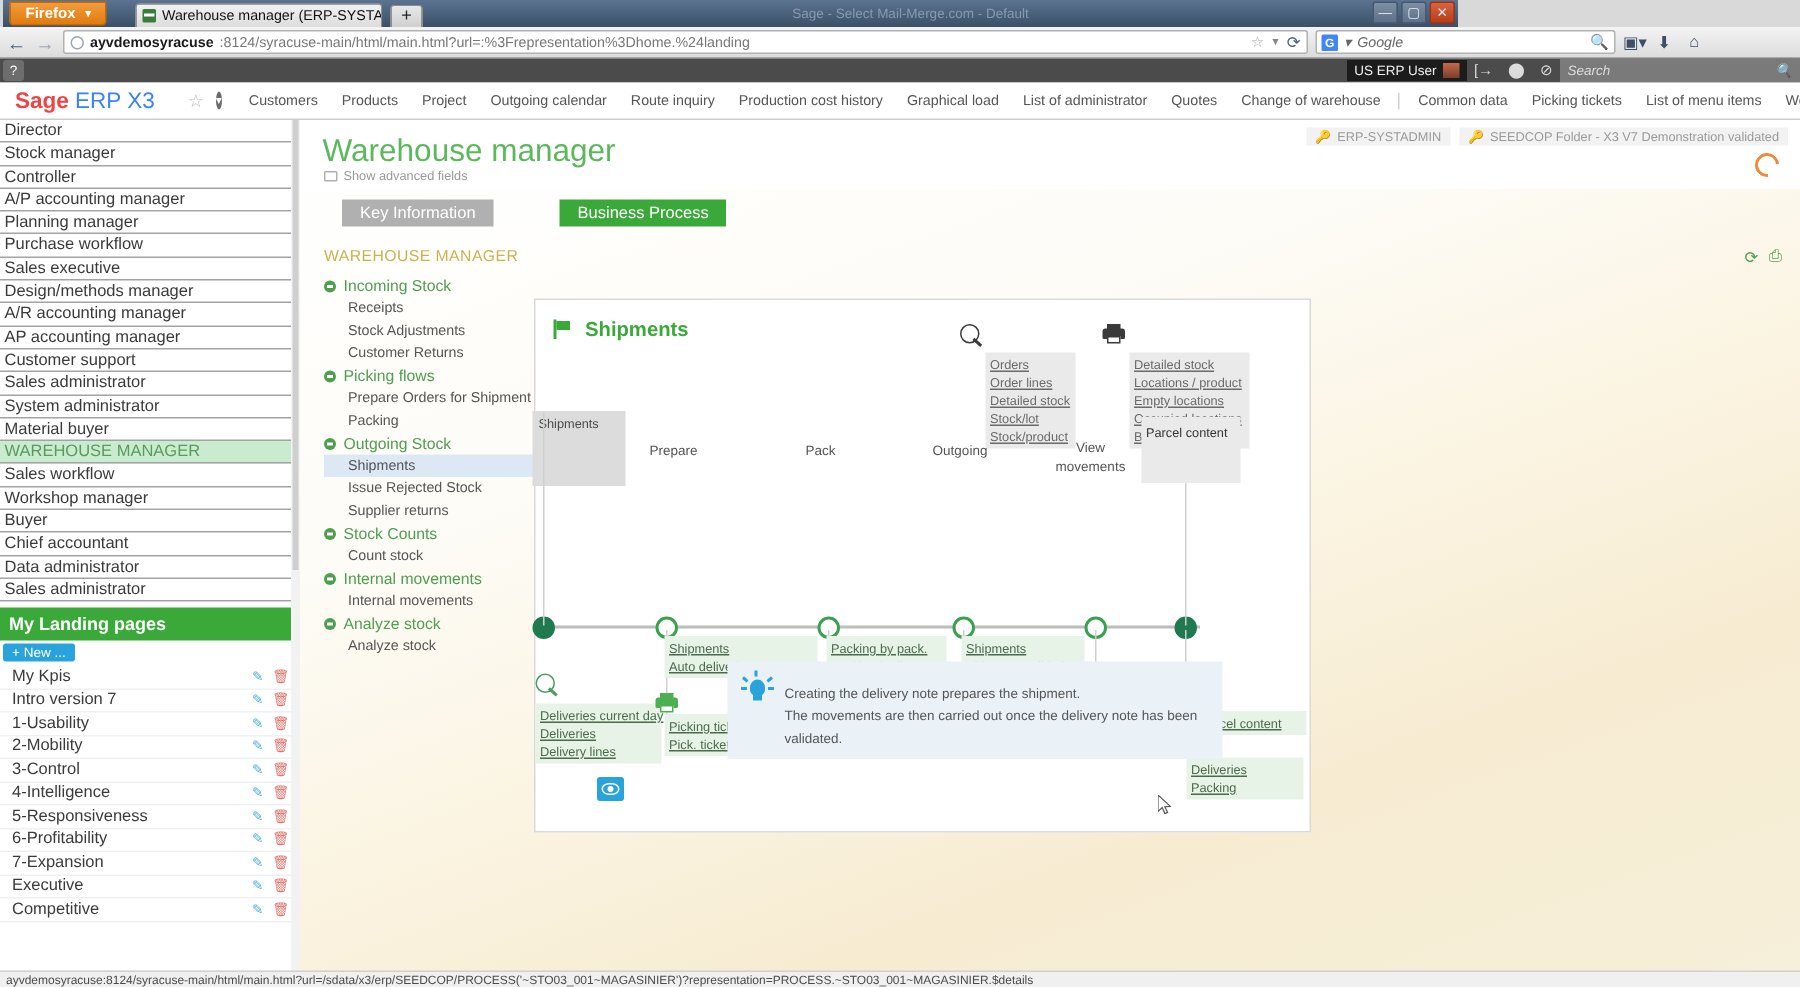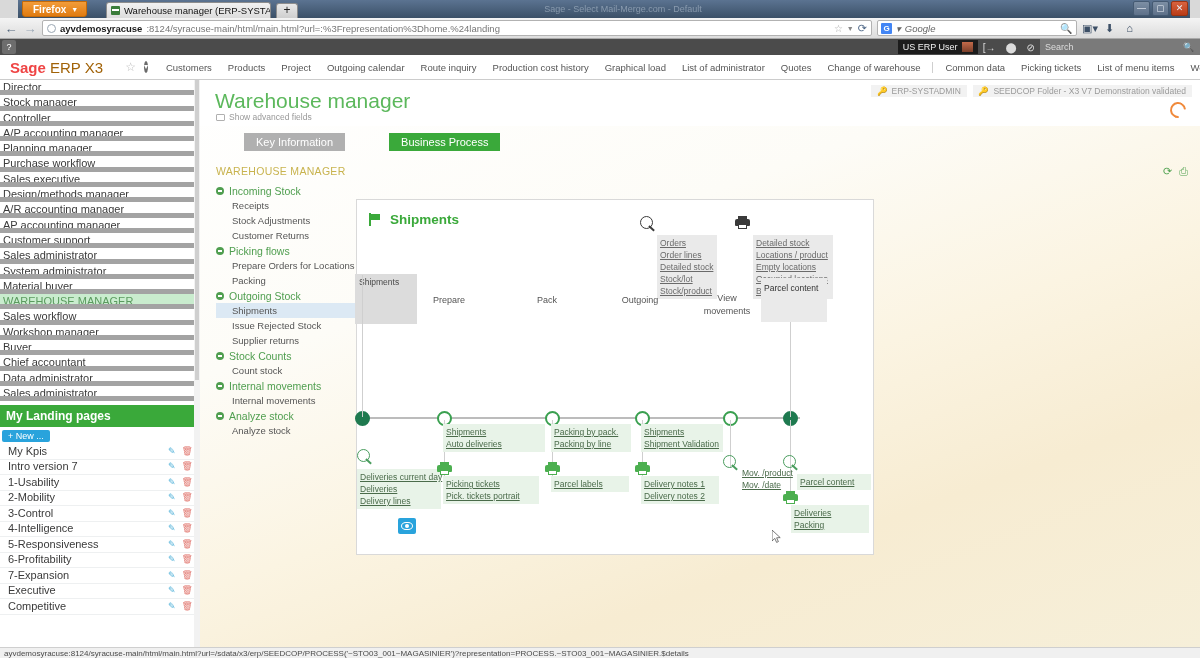--- a/index.html
+++ b/index.html
@@ -8,21 +8,21 @@
   body {
     font-family: "Liberation Sans", sans-serif;
     font-size: 11px;
     color:#333;
     background:#d9d9d9;
   }
   #root { position:relative; width:1200px; height:658px; }
 
   
   .ff-titlebar {
-    position:absolute; top:0; left:18px; width:1172px; height:18px;
+    position:absolute; top:0; left:2px; width:970px; height:18px;
     background:linear-gradient(#5b7391,#3b5067);
   }
   .ff-btn-orange {
     position:absolute; left:4px; top:1px; height:16px; padding:0 8px 0 10px;
     background:linear-gradient(#f29c3a,#e07b10);
     border:1px solid #c46a08; border-radius:0 0 3px 3px;
     color:#fff; font-size:10px; font-weight:bold; line-height:15px;
     display:flex; align-items:center; gap:5px;
   }
   .ff-btn-orange .caret { font-size:7px; }
@@ -102,52 +102,52 @@
     border-radius:2px; font-size:9px; text-align:center; line-height:14px;
   }
   .erp-user {
     margin-left:auto; background:#1c1c1c; color:#f0f0f0; font-size:9px;
     padding:1px 5px; display:flex; align-items:center; gap:4px; height:14px;
   }
   .erp-user .ava { width:11px; height:10px; background:linear-gradient(#c26a4a,#7b3f2a); }
   .erp-ico { color:#dcdcdc; font-size:10px; padding:0 5px; }
   .erp-search {
     background:#7a7a7a; height:16px; width:160px; color:#dcdcdc; font-size:9px;
-    display:flex; align-items:center; padding:0 5px; gap:4px;
+    display:flex; align-items:center; padding:0 5px; gap:4px;font-style:italic;
   }
   .erp-search .mag { margin-left:auto; }
 
   
   .sage-bar {
     position:absolute; top:55px; left:0; width:1200px; height:25px;
     background:#fff; border-bottom:1px solid #ccc;
     display:flex; align-items:center; gap:0;
   }
   .sage-logo { padding-left:10px; font-size:15px; font-weight:bold; white-space:nowrap;}
   .sage-logo .s { color:#ef4444; }
-  .sage-logo .x { color:#a16207; font-weight:normal; }
+  .sage-logo .x { color:#3b82f6; font-weight:normal; }
   .sage-bar .star-ico { margin-left:22px; color:#bdbdbd; font-size:12px; }
   .sage-bar .circ-ico {
     margin-left:8px; width:12px; height:12px; border-radius:50%;
     background:#6b6b6b; color:#fff; font-size:8px; text-align:center; line-height:12px;
   }
   .menu-items { display:flex; align-items:center; margin-left:10px; }
   .menu-items a {
     color:#555; text-decoration:none; font-size:9.5px; padding:0 8px; white-space:nowrap;
   }
   .menu-sep { width:1px; height:11px; background:#cfcfcf; margin:0 4px; }
 
   
   .sidebar {
     position:absolute; top:80px; left:0; width:200px; height:568px;
     background:#fff; overflow:hidden;
   }
   .role-item {
     height:15.3px; line-height:15.3px; padding-left:3px;
-    font-size:11px; color:#3a3a3a; border-bottom:5px solid #a3a3a3;
+    font-size:11px; color:#3a3a3a; border-bottom:1px solid #a3a3a3;
     white-space:nowrap; overflow:hidden;
   }
   .role-item.active { background:#c9ecce; color:#5a9a5e; }
   .lp-header {
     height:22px; background:#3aa93a; color:#fff; font-size:12px;
     line-height:22px; padding-left:6px; font-weight:bold;
     margin-top:4px;
   }
   .lp-newbar { height:17px; padding:2px 0 0 2px; }
   .lp-new {
@@ -186,21 +186,21 @@
   .adv-fields .ico { width:9px;height:7px;border:1px solid #b0b0b0;border-radius:1px;}
   .ctx-chips {
     position:absolute; top:5px; right:8px; display:flex; gap:6px; font-size:8.5px; color:#9a9a9a;
   }
   .ctx-chip { background:#f2f2f2; padding:1px 6px; display:flex; gap:4px; align-items:center;}
   .spinner {
     position:absolute; top:22px; right:14px; width:16px; height:16px;
     border:2px solid #f08a3c; border-right-color:transparent; border-radius:50%;
     transform:rotate(40deg);
   }
-  .tabs { position:absolute; top:53px; left:20px; display:flex; gap:4px;padding-left:24px; }
+  .tabs { position:absolute; top:53px; left:4px; display:flex; gap:4px;padding-left:24px; }
   .tab {
     font-size:11px; padding:3px 12px; color:#fff; white-space:nowrap;
   }
   .tab.inactive { background:#b0b0b0; }
   .tab.active { background:#3aa93a;margin-left:40px; }
 
   .panel-head {
     position:absolute; top:85px; left:16px; font-size:10.5px;
     color:#c8b34e; letter-spacing:.3px;
   }
@@ -532,21 +532,21 @@
           <span class="bullet"></span>
           <span>Incoming Stock</span>
         </div>
         <div class="leaf">Receipts</div>
         <div class="leaf">Stock Adjustments</div>
         <div class="leaf">Customer Returns</div>
         <div class="grp">
           <span class="bullet"></span>
           <span>Picking flows</span>
         </div>
-        <div class="leaf">Prepare Orders for Locations</div>
+        <div class="leaf">Prepare Orders for Shipment</div>
         <div class="leaf">Packing</div>
         <div class="grp">
           <span class="bullet"></span>
           <span>Outgoing Stock</span>
         </div>
         <div class="leaf sel">Shipments</div>
         <div class="leaf">Issue Rejected Stock</div>
         <div class="leaf">Supplier returns</div>
         <div class="grp">
           <span class="bullet"></span>
@@ -691,16 +691,29 @@
 
       <div class="eye-btn" style="left:41px; top:318px;">
         <span class="eye"></span>
       </div>
 
       <svg class="cursor" viewBox="0 0 9 13">
         <polygon points="0,0 0,11 2.8,8.4 4.6,12.4 6.4,11.6 4.6,7.8 8.2,7.6" fill="#fff" stroke="#555" stroke-width="0.8"></polygon>
       </svg>
     </div>
 
+    <div class="tipbox">
+      <div class="bulb">
+        <span class="b"></span>
+          <span class="st"></span>
+        <i style="left:0px; top:4px; transform:rotate(40deg);"></i>
+        <i style="left:16px; top:4px; transform:rotate(-40deg);"></i>
+        <i style="left:8px; top:-1px; width:1.5px; height:4px;"></i>
+        <i style="left:-1px; top:10px;"></i>
+        <i style="left:17px; top:10px;"></i>
+      </div>
+      <div>Creating the delivery note prepares the shipment.</div>
+      <div>The movements are then carried out once the delivery note has been validated.</div>
+    </div>
   </div>
 
   <div class="statusbar">ayvdemosyracuse:8124/syracuse-main/html/main.html?url=/sdata/x3/erp/SEEDCOP/PROCESS('~STO03_001~MAGASINIER')?representation=PROCESS.~STO03_001~MAGASINIER.$details</div>
 </div>
 
 </body></html>

